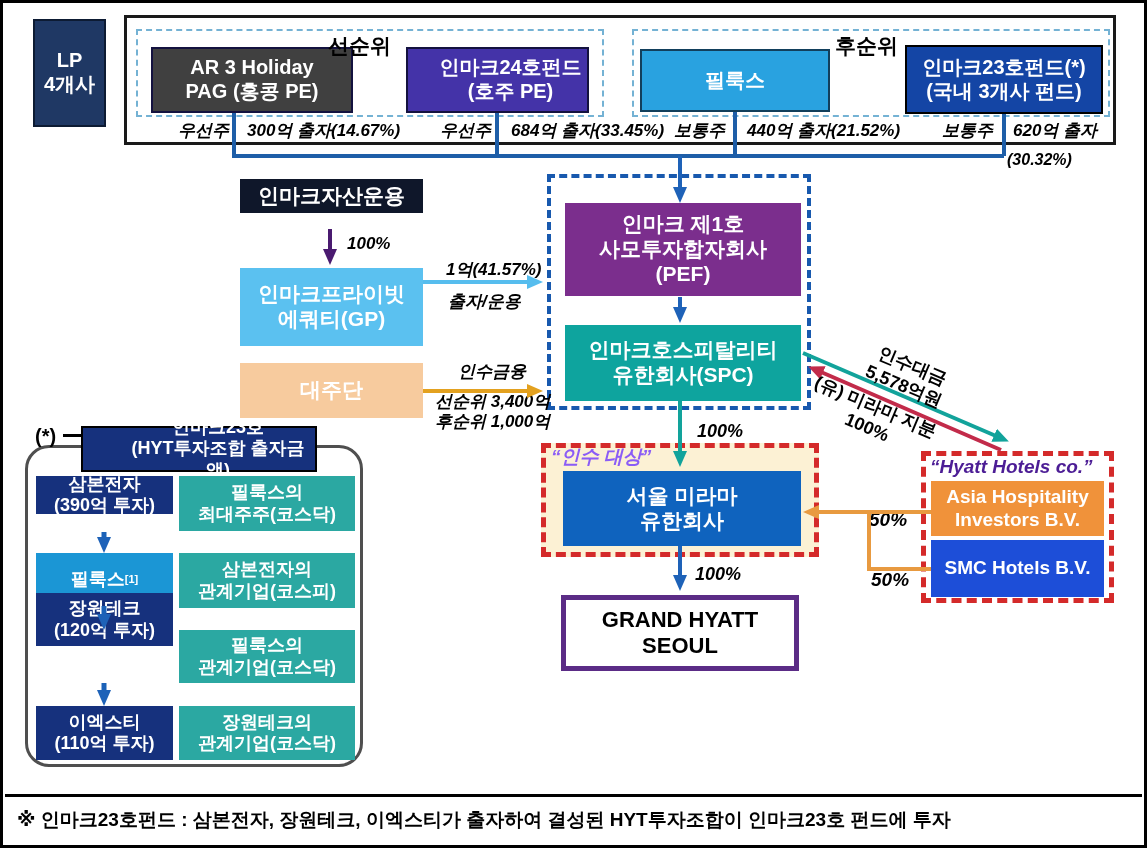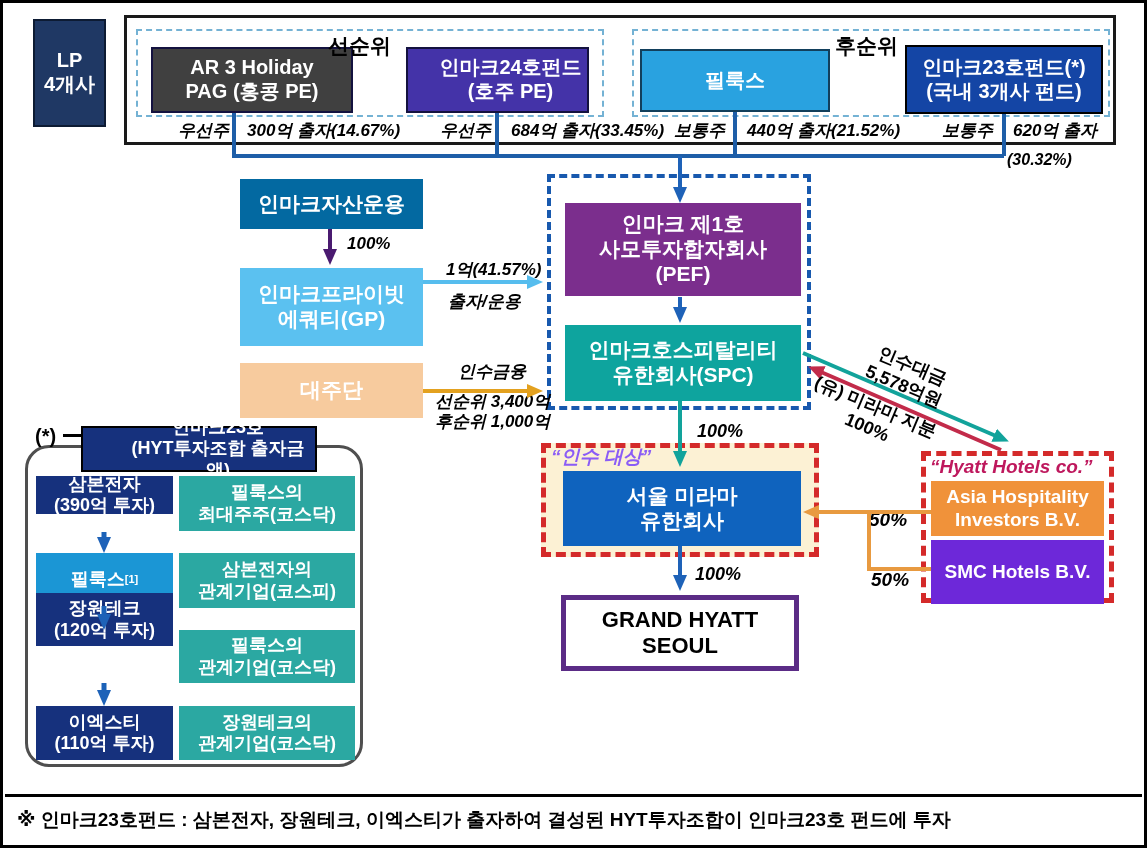--- a/index.html
+++ b/index.html
@@ -47,21 +47,21 @@
   <div class="lbl it" style="left:152px;top:118px;width:74px;text-align:right;font-size:17px;">우선주</div>
   <div class="lbl it" style="left:244px;top:118px;font-size:17px;">300억 출자(14.67%)</div>
   <div class="lbl it" style="left:410px;top:118px;width:78px;text-align:right;font-size:17px;">우선주</div>
   <div class="lbl it" style="left:508px;top:118px;font-size:17px;">684억 출자(33.45%)</div>
   <div class="lbl it" style="left:644px;top:118px;width:78px;text-align:right;font-size:17px;">보통주</div>
   <div class="lbl it" style="left:744px;top:118px;font-size:17px;text-align:center;">440억 출자(21.52%)</div>
   <div class="lbl it" style="left:912px;top:118px;width:78px;text-align:right;font-size:17px;">보통주</div>
   <div class="lbl it" style="left:1010px;top:118px;font-size:17px;">620억 출자</div>
   <div class="lbl it" style="left:1004px;top:147px;font-size:16px;">(30.32%)</div>
 
-  <div class="box" style="left:237px;top:176px;width:183px;height:50px;background:#0369a1;font-size:21px;">인마크자산운용</div>
+  <div class="box" style="left:237px;top:176px;width:183px;height:34px;background:#0f172a;font-size:21px;">인마크자산운용</div>
   <div class="lbl it" style="left:344px;top:231px;font-size:17px;">100%</div>
   <div class="box" style="left:237px;top:265px;width:183px;height:78px;background:#5BC1F0;font-size:21px;">인마크프라이빗
 에쿼티(GP)</div>
   <div class="lbl it" style="left:443px;top:257px;font-size:17px;">1억(41.57%)</div>
   <div class="lbl it" style="left:445px;top:289px;font-size:17px;">출자/운용</div>
   <div class="box" style="left:237px;top:360px;width:183px;height:55px;background:#F7CB9E;font-size:21px;">대주단</div>
   <div class="lbl it" style="left:455px;top:359px;font-size:17px;">인수금융</div>
   <div class="lbl it" style="left:432px;top:389px;font-size:17px;">선순위 3,400억
 후순위 1,000억</div>
 
@@ -75,24 +75,24 @@
 
   <div class="dash-red" style="left:538px;top:440px;width:278px;height:114px;background:#FCF1D4;"></div>
   <div class="lbl it" style="left:548px;top:443px;font-size:19px;color:#8b5cf6;">“인수 대상”</div>
   <div class="box" style="left:560px;top:468px;width:238px;height:75px;background:#0F63BE;font-size:21px;">서울 미라마
 유한회사</div>
   <div class="lbl it" style="left:692px;top:561px;font-size:18px;">100%</div>
   <div class="box" style="left:558px;top:592px;width:238px;height:76px;background:#fff;border:5px solid #5B2C86;color:#000;font-size:22px;">GRAND HYATT
 SEOUL</div>
 
   <div class="dash-red" style="left:918px;top:448px;width:193px;height:152px;background:#fff;"></div>
-  <div class="lbl it" style="left:927px;top:453px;font-size:19px;color:#be185d;">“Hyatt Hotels co.”</div>
+  <div class="lbl it" style="left:927px;top:453px;font-size:19px;color:#4c1d95;">“Hyatt Hotels co.”</div>
   <div class="box" style="left:928px;top:478px;width:173px;height:55px;background:#F0923A;font-size:19px;">Asia Hospitality
 Investors B.V.</div>
-  <div class="box" style="left:928px;top:537px;width:173px;height:64px;background:#6d28d9;font-size:19px;">SMC Hotels B.V.</div>
+  <div class="box" style="left:928px;top:537px;width:173px;height:57px;background:#1d4ed8;font-size:19px;">SMC Hotels B.V.</div>
   <div class="lbl it" style="left:866px;top:506px;font-size:19px;">50%</div>
   <div class="lbl it" style="left:868px;top:566px;font-size:19px;">50%</div>
 
   <div class="lbl rt" style="left:830px;top:352px;width:150px;font-size:18px;">인수대금
 5,578억원</div>
   <div class="lbl rt" style="left:783px;top:393px;width:170px;font-size:18px;">(유) 미라마 지분
 100%</div>
 
   <div class="abs" style="left:22px;top:442px;width:338px;height:322px;border:3px solid #4F4F4F;border-radius:24px;background:#fff;z-index:1;"></div>
   <div class="lbl" style="left:32px;top:421px;font-size:20px;">(*)</div>

